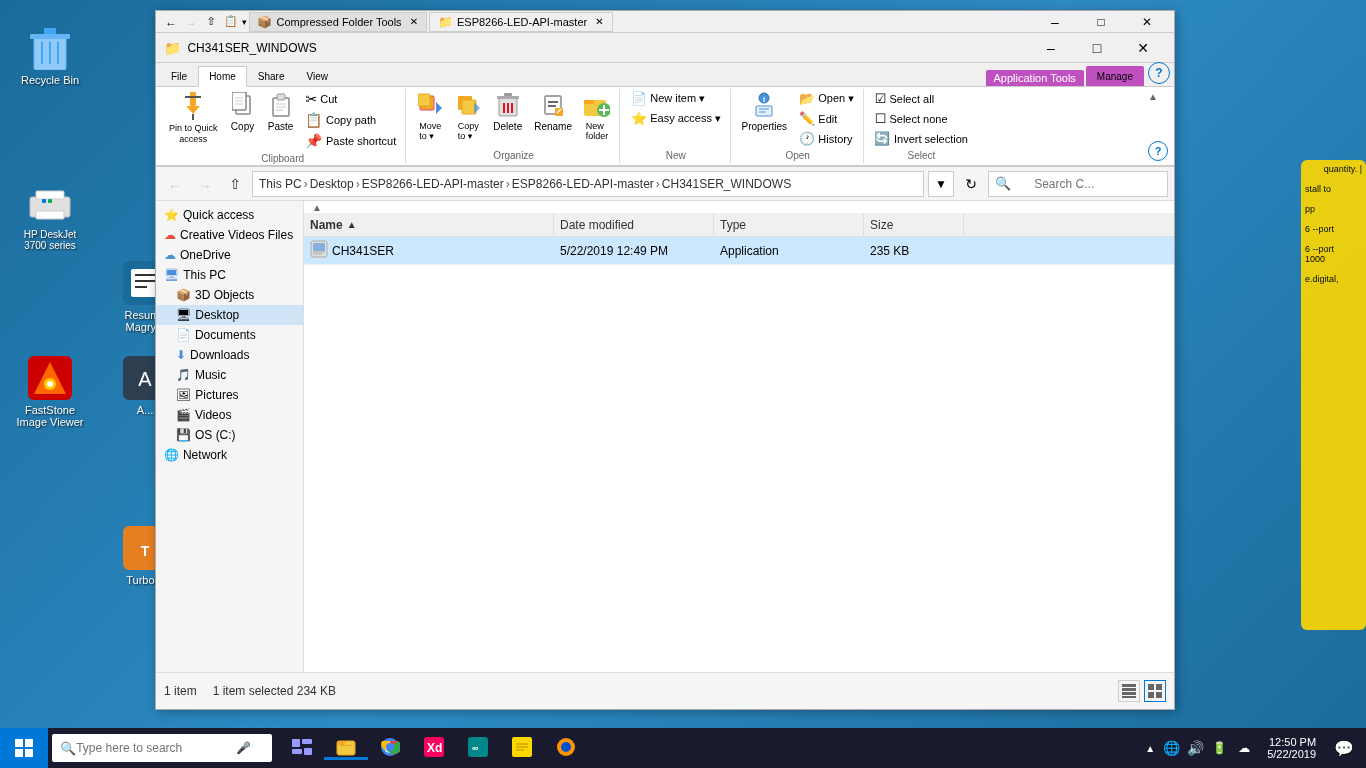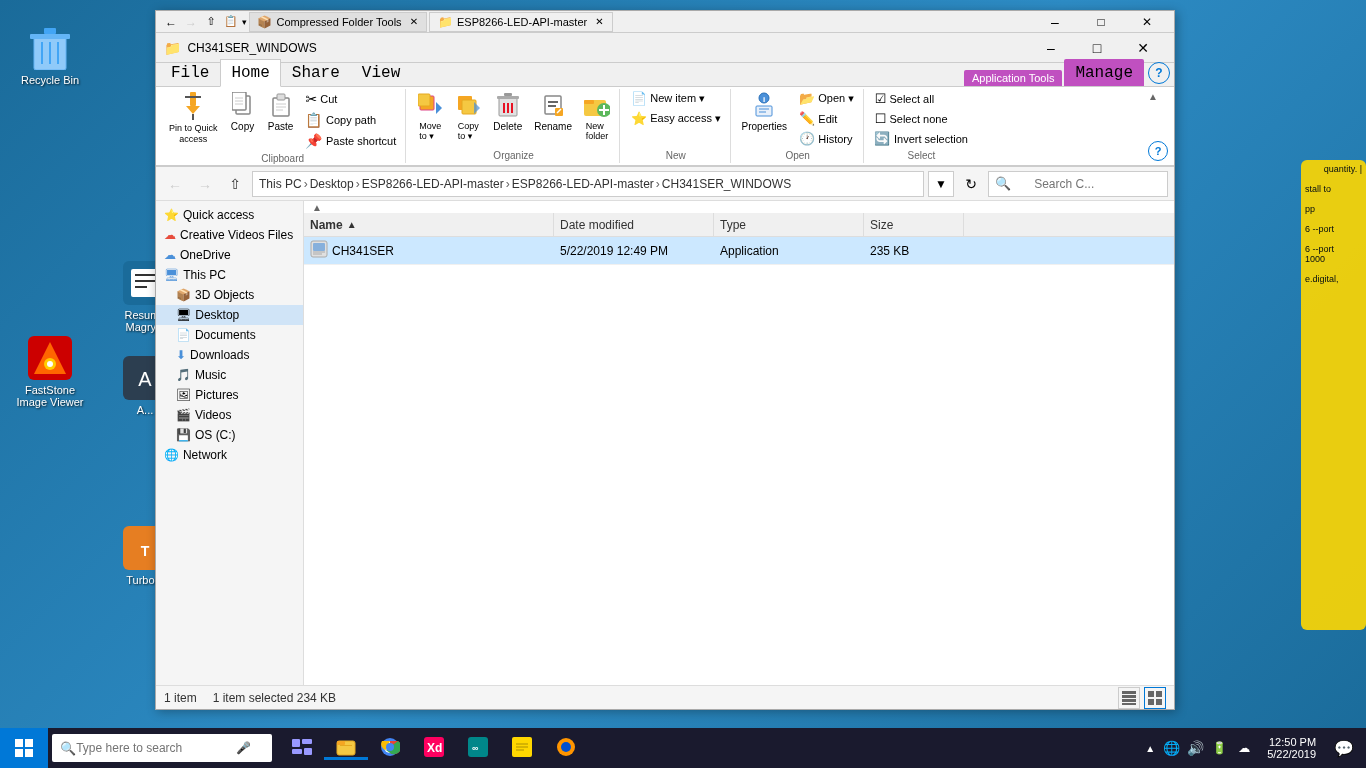--- a/index.html
+++ b/index.html
@@ -39,21 +39,21 @@
     .title-btn { width: 46px; height: 22px; display: flex; align-items: center; justify-content: center; cursor: pointer; font-size: 11px; }
 
     
     .title-bar2 { height: 30px; background: #f0f0f0; display: flex; align-items: center; border-bottom: 1px solid #ccc; padding: 0 8px; }
     .title-text { font-size: 12px; flex: 1; }
     .title-controls2 { display: flex; }
     .title-btn2 { width: 46px; height: 30px; display: flex; align-items: center; justify-content: center; cursor: pointer; font-size: 14px; }
 
     
     .ribbon-tabs { height: 24px; background: #f0f0f0; display: flex; align-items: flex-end; padding: 0 4px; border-bottom: 1px solid #ccc; }
-    .ribbon-tab { padding: 4px 10px; font-size: 16px; cursor: pointer; border: 1px solid transparent; border-bottom: none; font-family: Liberation Mono, monospace; }
+    .ribbon-tab { padding: 4px 10px; font-size: 10px; cursor: pointer; border: 1px solid transparent; border-bottom: none; }
     .ribbon-tab.active { background: white; border: 1px solid #ccc; border-bottom: 1px solid white; margin-bottom: -1px; }
     .ribbon-tab.manage { background: #c050c0; color: white; padding: 4px 10px; }
 
     
     .ribbon { height: 80px; background: white; border-bottom: 2px solid #ccc; display: flex; align-items: stretch; padding: 2px 4px; gap: 2px; }
     .ribbon-group { display: flex; flex-direction: column; align-items: stretch; border-right: 1px solid #ddd; padding: 0 4px; min-width: 60px; }
     .ribbon-group-content { display: flex; align-items: flex-start; flex: 1; gap: 2px; }
     .ribbon-group-label { font-size: 10px; color: #666; text-align: center; padding: 2px; }
     .ribbon-btn { display: flex; flex-direction: column; align-items: center; padding: 2px 4px; cursor: pointer; min-width: 36px; border: 1px solid transparent; border-radius: 2px; font-size: 10px; }
     .ribbon-btn .icon { font-size: 20px; line-height: 1; }
@@ -81,21 +81,21 @@
 
     
     .file-list { flex: 1; overflow-y: auto; }
     .file-list-header { display: flex; align-items: center; background: #f0f0f0; border-bottom: 1px solid #ddd; height: 24px; }
     .file-col { padding: 0 6px; font-size: 12px; color: #333; cursor: pointer; height: 100%; display: flex; align-items: center; border-right: 1px solid #ddd; }
     .file-row { display: flex; align-items: center; height: 28px; border-bottom: 1px solid #f0f0f0; cursor: pointer; }
     .file-row.selected { background: #cce8ff; }
     .file-cell { padding: 0 6px; font-size: 12px; overflow: hidden; text-overflow: ellipsis; white-space: nowrap; display: flex; align-items: center; gap: 4px; }
 
     
-    .status-bar { height: 24px; background: #f5f5f5; border-top: 1px solid #ddd; display: flex; align-items: center; padding: 11px 8px; font-size: 12px; color: #333; }
+    .status-bar { height: 24px; background: #f5f5f5; border-top: 1px solid #ddd; display: flex; align-items: center; padding: 18px 8px; font-size: 12px; color: #333; }
     .status-right { margin-left: auto; display: flex; gap: 4px; }
     .view-btn { width: 22px; height: 22px; display: flex; align-items: center; justify-content: center; cursor: pointer; border: 1px solid #ccc; }
 
     
     .help-btn { width: 22px; height: 22px; border: 1px solid #0078d7; border-radius: 50%; color: #0078d7; display: flex; align-items: center; justify-content: center; font-size: 12px; font-weight: bold; cursor: pointer; margin-left: 4px; }
 
     
     .expand-btn { width: 26px; height: 26px; display: flex; align-items: center; justify-content: center; border: 1px solid #ccc; background: white; cursor: pointer; font-size: 12px; }
     .refresh-btn { width: 26px; height: 26px; display: flex; align-items: center; justify-content: center; cursor: pointer; }
     .notif-icon { width: 18px; height: 18px; display: flex; align-items: center; justify-content: center; cursor: pointer; }
@@ -112,22 +112,34 @@
         <rect x="0" y="8" width="40" height="5" rx="1" fill="#64b5f6"></rect>
         <rect x="14" y="2" width="12" height="6" rx="1" fill="#42a5f5"></rect>
         <line x1="12" y1="16" x2="12" y2="38" stroke="#42a5f5" stroke-width="2"></line>
         <line x1="20" y1="16" x2="20" y2="38" stroke="#42a5f5" stroke-width="2"></line>
         <line x1="28" y1="16" x2="28" y2="38" stroke="#42a5f5" stroke-width="2"></line>
       </svg>
     </div>
     <span class="icon-label">Recycle Bin</span>
   </div>
 
-
-  <div class="desktop-icon" style="position:absolute;top:330px;left:10px;">
+  <div class="desktop-icon" style="position:absolute;top:175px;left:10px;">
+    <div class="icon-img">
+      <svg width="44" height="40" viewBox="0 0 44 40">
+        <rect x="2" y="14" width="40" height="20" rx="2" fill="#e0e0e0" stroke="#bbb" stroke-width="1"></rect>
+        <rect x="8" y="8" width="28" height="8" rx="1" fill="#fff" stroke="#ccc"></rect>
+        <rect x="8" y="28" width="28" height="8" rx="1" fill="#fff" stroke="#ccc"></rect>
+        <rect x="14" y="16" width="4" height="4" rx="1" fill="#0078d7"></rect>
+        <rect x="20" y="16" width="4" height="4" rx="1" fill="#00b050"></rect>
+      </svg>
+    </div>
+    <span class="icon-label" style="font-size:10px">HP DeskJet 3700 series</span>
+  </div>
+
+  <div class="desktop-icon" style="position:absolute;top:350px;left:10px;">
     <div class="icon-img">
       <svg width="44" height="44" viewBox="0 0 44 44">
         <rect width="44" height="44" rx="6" fill="#cc0000"></rect>
         <polygon points="22,6 38,38 6,38" fill="#ff6600"></polygon>
         <circle cx="22" cy="28" r="6" fill="#ffcc00"></circle>
         <circle cx="22" cy="28" r="3" fill="#fff"></circle>
       </svg>
     </div>
     <span class="icon-label">FastStone Image Viewer</span>
   </div>

